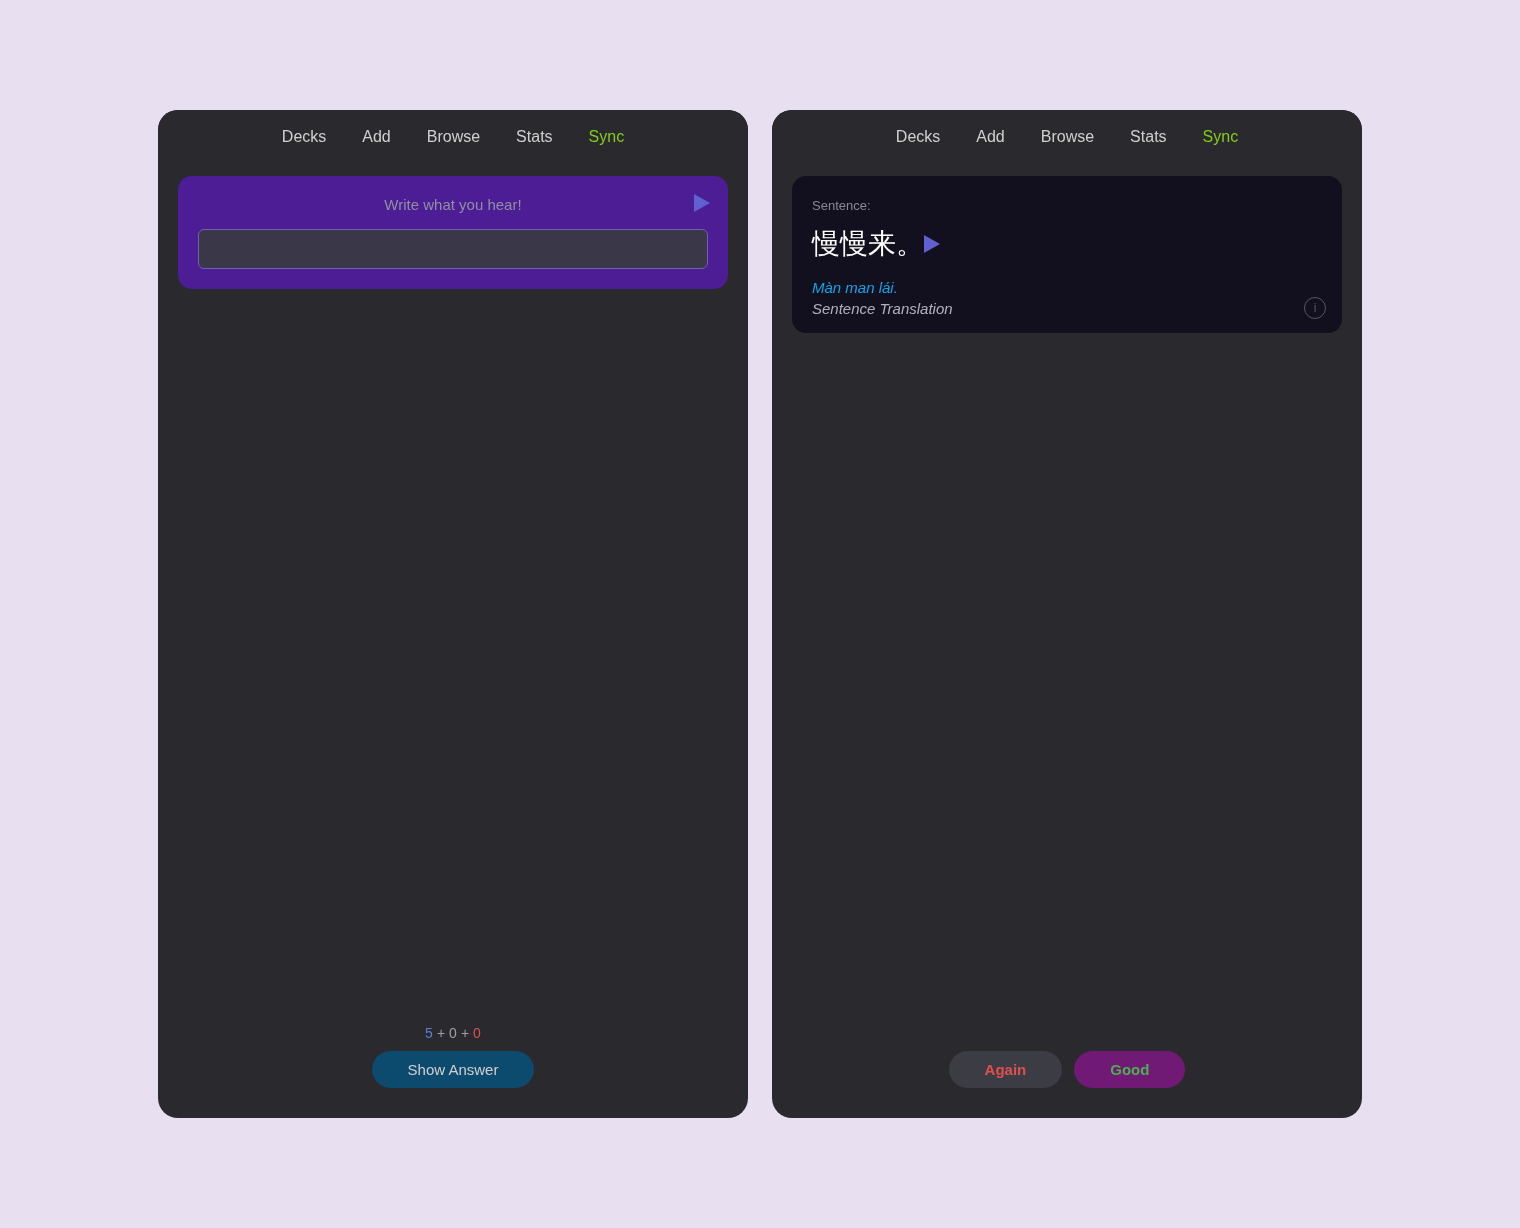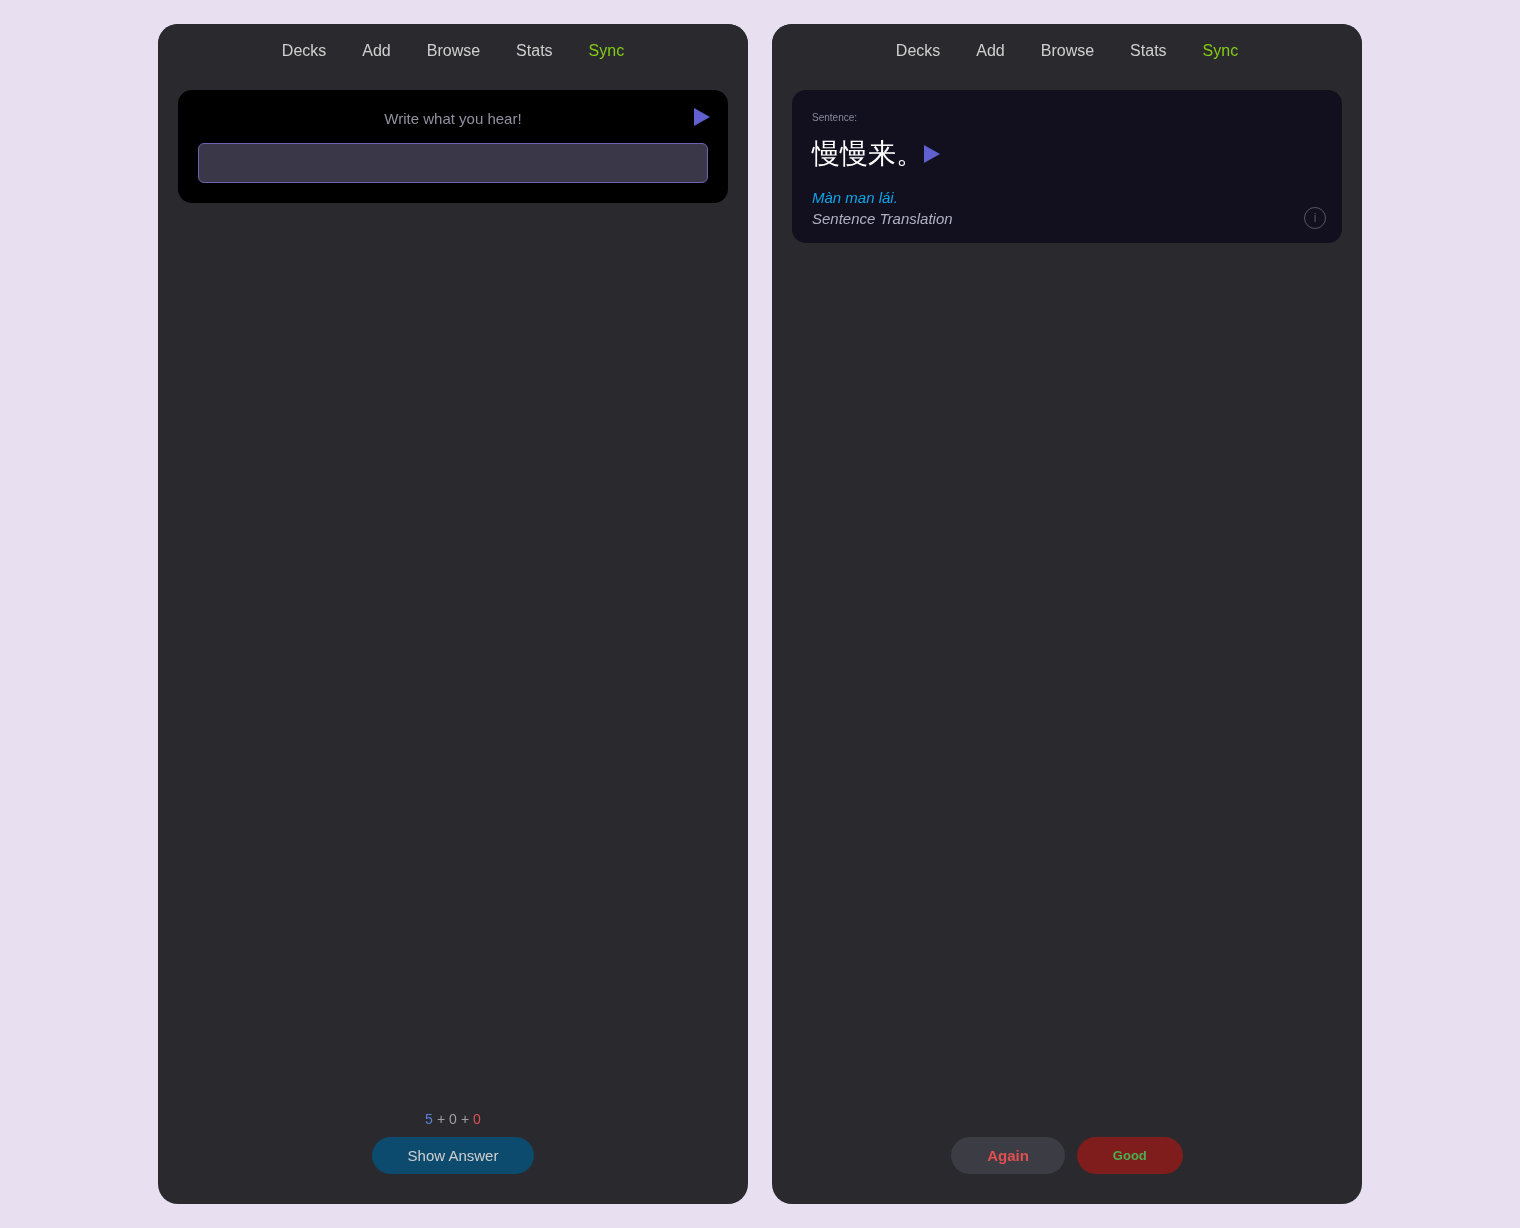--- a/index.html
+++ b/index.html
@@ -9,21 +9,21 @@
       background: #e8e0f0;
       display: flex;
       align-items: center;
       justify-content: center;
       gap: 24px;
       font-family: -apple-system, BlinkMacSystemFont, "Segoe UI", sans-serif;
     }
 
     .phone-panel {
       width: 590px;
-      height: 1180px;
+      height: 1008px;
       background: #2a2a2e;
       border-radius: 20px;
       display: flex;
       flex-direction: column;
       overflow: hidden;
       position: relative;
     }
 
     .nav-bar {
       display: flex;
@@ -48,21 +48,21 @@
     .card-area {
       flex: 1;
       display: flex;
       flex-direction: column;
       align-items: center;
       padding: 16px 20px 0;
     }
 
     .flash-card {
       width: 100%;
-      background: #000000;
+      background: #4c1d95;
       border-radius: 14px;
       padding: 20px;
       position: relative;
     }
 
     .flash-card-prompt {
       color: #9090a0;
       font-size: 15px;
       text-align: center;
       margin-bottom: 16px;
@@ -125,21 +125,21 @@
     .sentence-card {
       width: 100%;
       background: #12101e;
       border-radius: 14px;
       padding: 22px 20px 16px;
       position: relative;
     }
 
     .sentence-label {
       color: #888899;
-      font-size: 10px;
+      font-size: 13px;
       margin-bottom: 12px;
     }
 
     .sentence-chinese-row {
       display: flex;
       align-items: center;
       gap: 0;
       margin-bottom: 16px;
     }
 
@@ -199,25 +199,25 @@
       border: none;
       border-radius: 20px;
       color: #e05050;
       font-size: 15px;
       font-weight: 600;
       padding: 10px 36px;
       cursor: pointer;
     }
 
     .btn-good {
-      background: #7f1d1d;
+      background: #701a75;
       border: none;
       border-radius: 20px;
       color: #4caf50;
-      font-size: 13px;
+      font-size: 15px;
       font-weight: 600;
       padding: 10px 36px;
       cursor: pointer;
     }
   </style>
 </head>
 <body>
 
 <div class="phone-panel">
 

